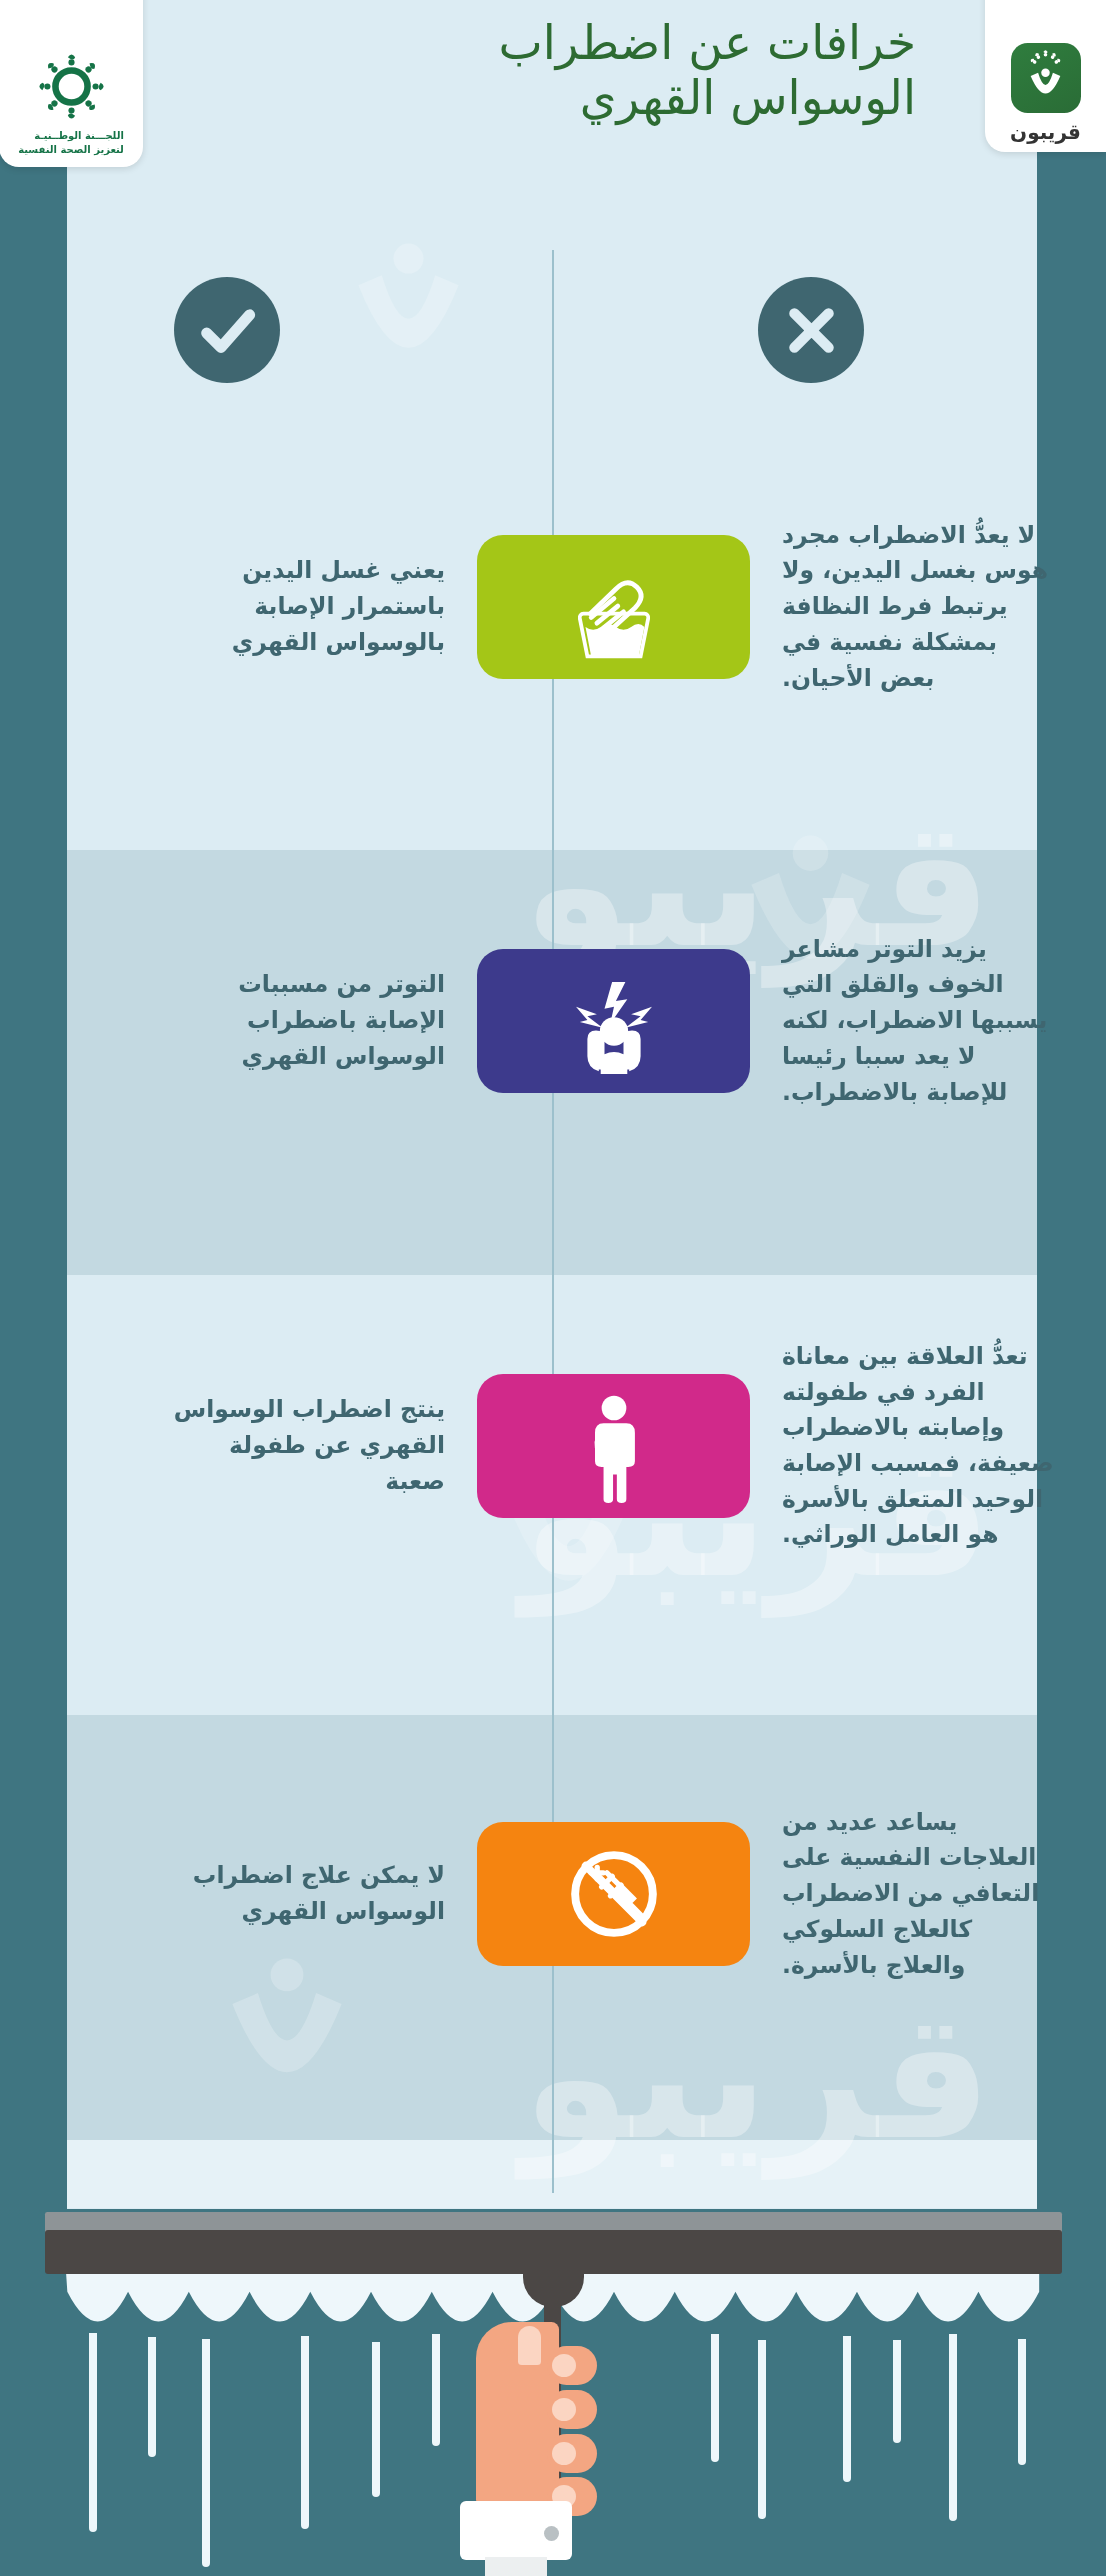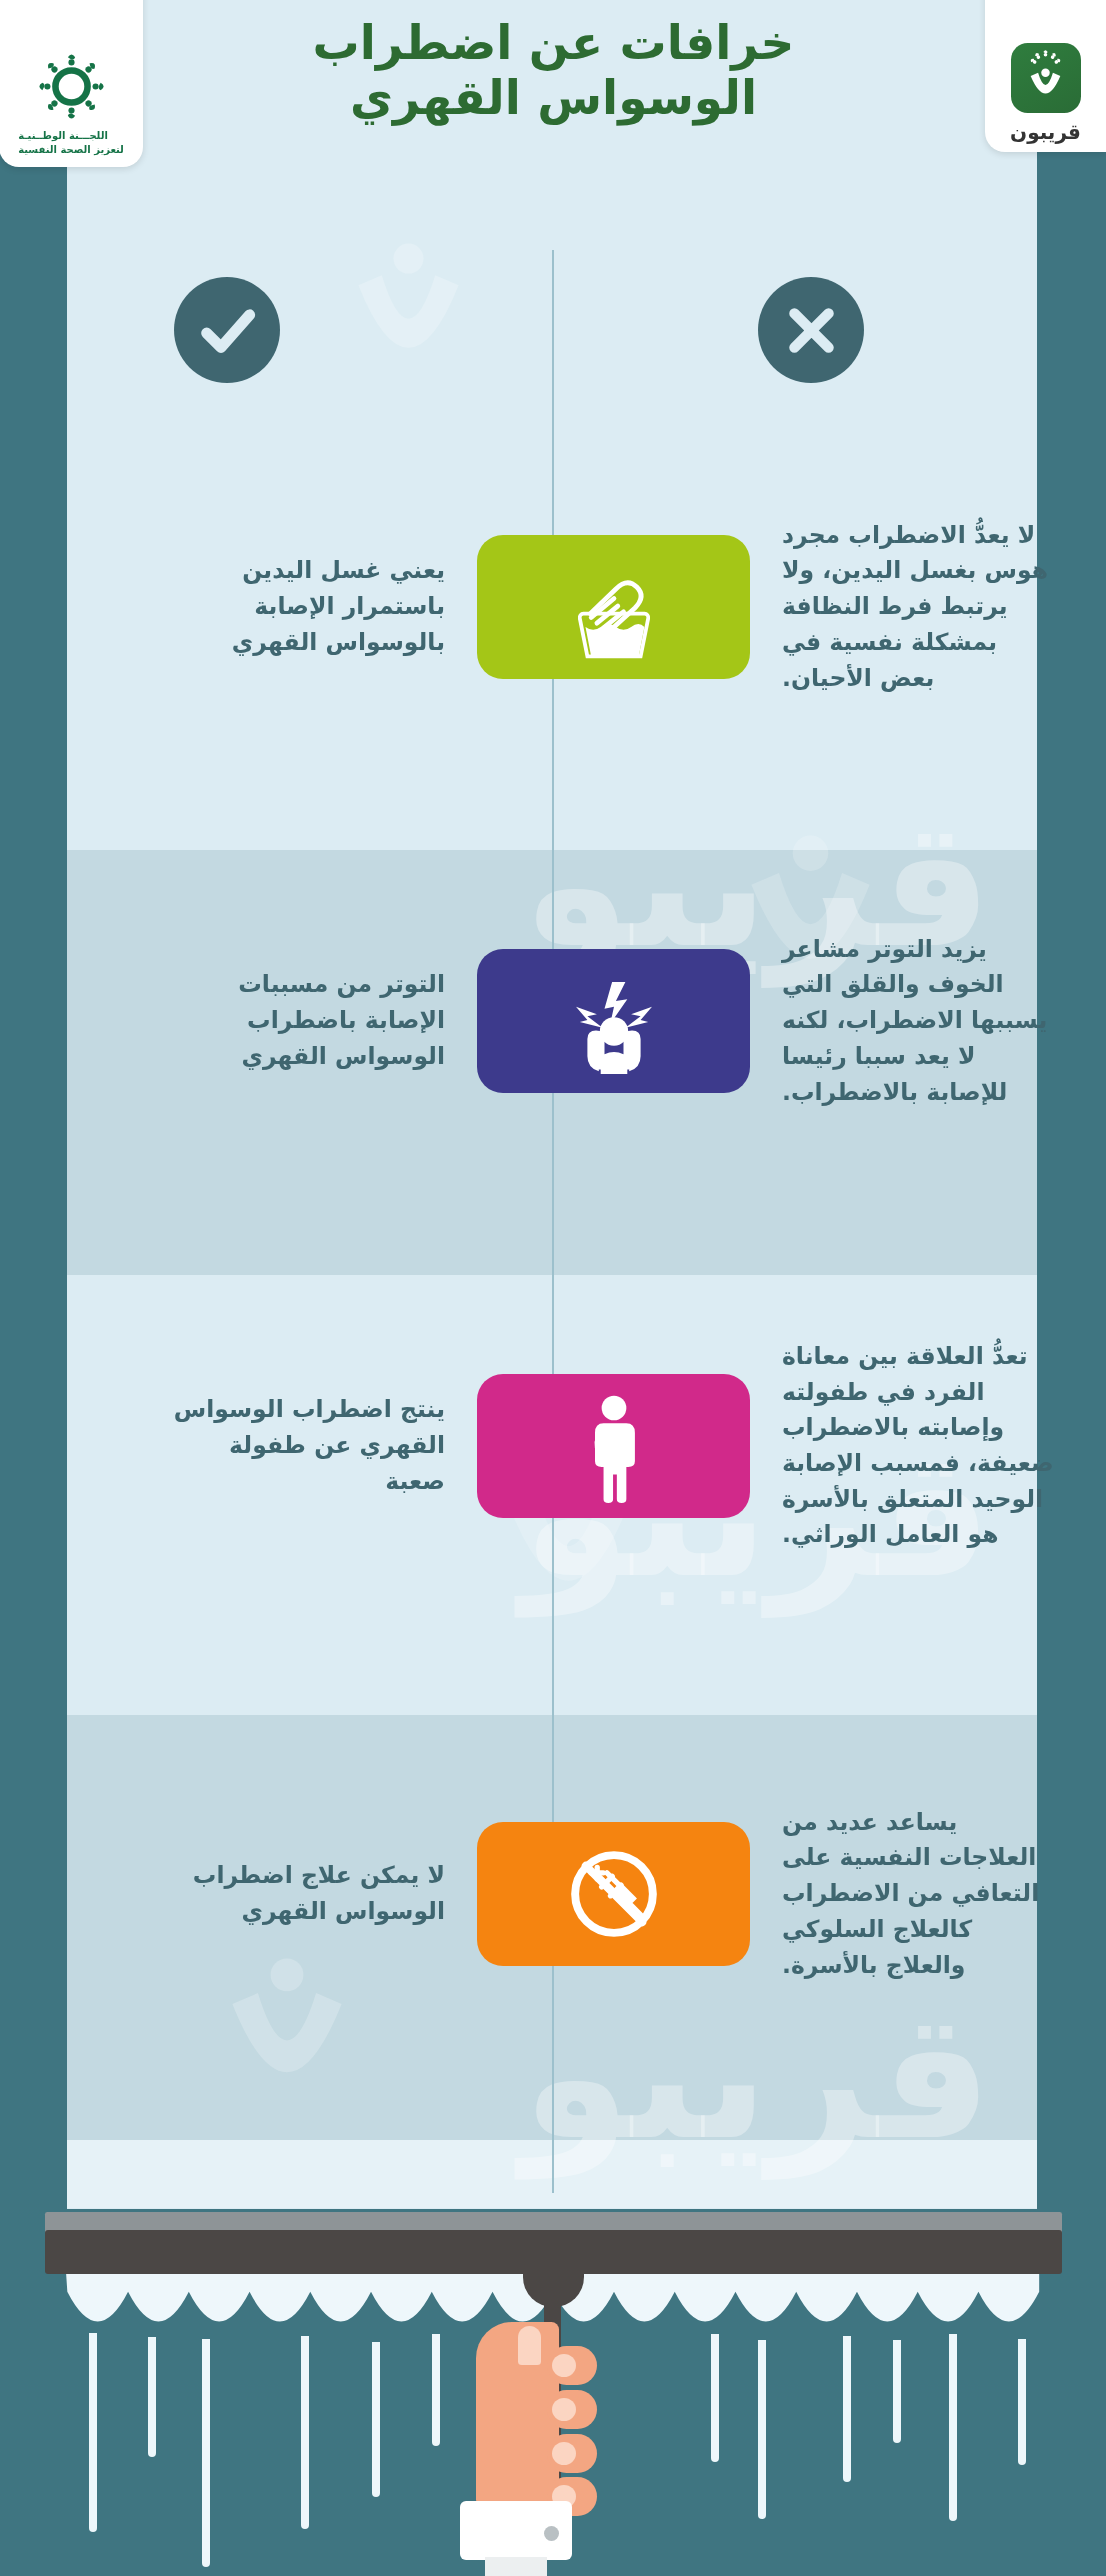--- a/index.html
+++ b/index.html
@@ -66,37 +66,36 @@
   .logo-right{
     right:0; top:-30px; width:121px; height:182px;
     border-bottom-left-radius:20px;
     border-bottom-right-radius:0;
     border-top-left-radius:20px;
     display:flex; flex-direction:column; align-items:center; justify-content:flex-end;
     padding-bottom:7.6px;
   }
   .logo-mark{ width:73px; height:73px; }
   .logo-text{
-    color:#157347; font-weight:700; text-align:left; line-height:1.35;
+    color:#157347; font-weight:700; text-align:right; line-height:1.35;
     font-size:10px; letter-spacing:0.4px; margin-top:6px;
   }
   .app-tile{
     width:70px;height:70px;border-radius:16.7px;
     background:linear-gradient(150deg,#2f7d3e 0%,#2a6c36 100%);
     display:flex;align-items:center;justify-content:center;
   }
   .app-name{ color:#333; font-weight:700; font-size:20px; margin-top:7.6px; }
 
   
   .title{
     position:absolute;
     top:15px; right:190px; left:192px;
-    text-align:center;
     color:#2d6b32;
-    font-weight:700;
+    font-weight:400;
     font-size:47px;
     line-height:1.18;
     letter-spacing:-0.8px;
   }
 
   
   .hdr-circle{
     position:absolute;
     width:106px;height:106px;border-radius:50%;
     background:#3f6670;

